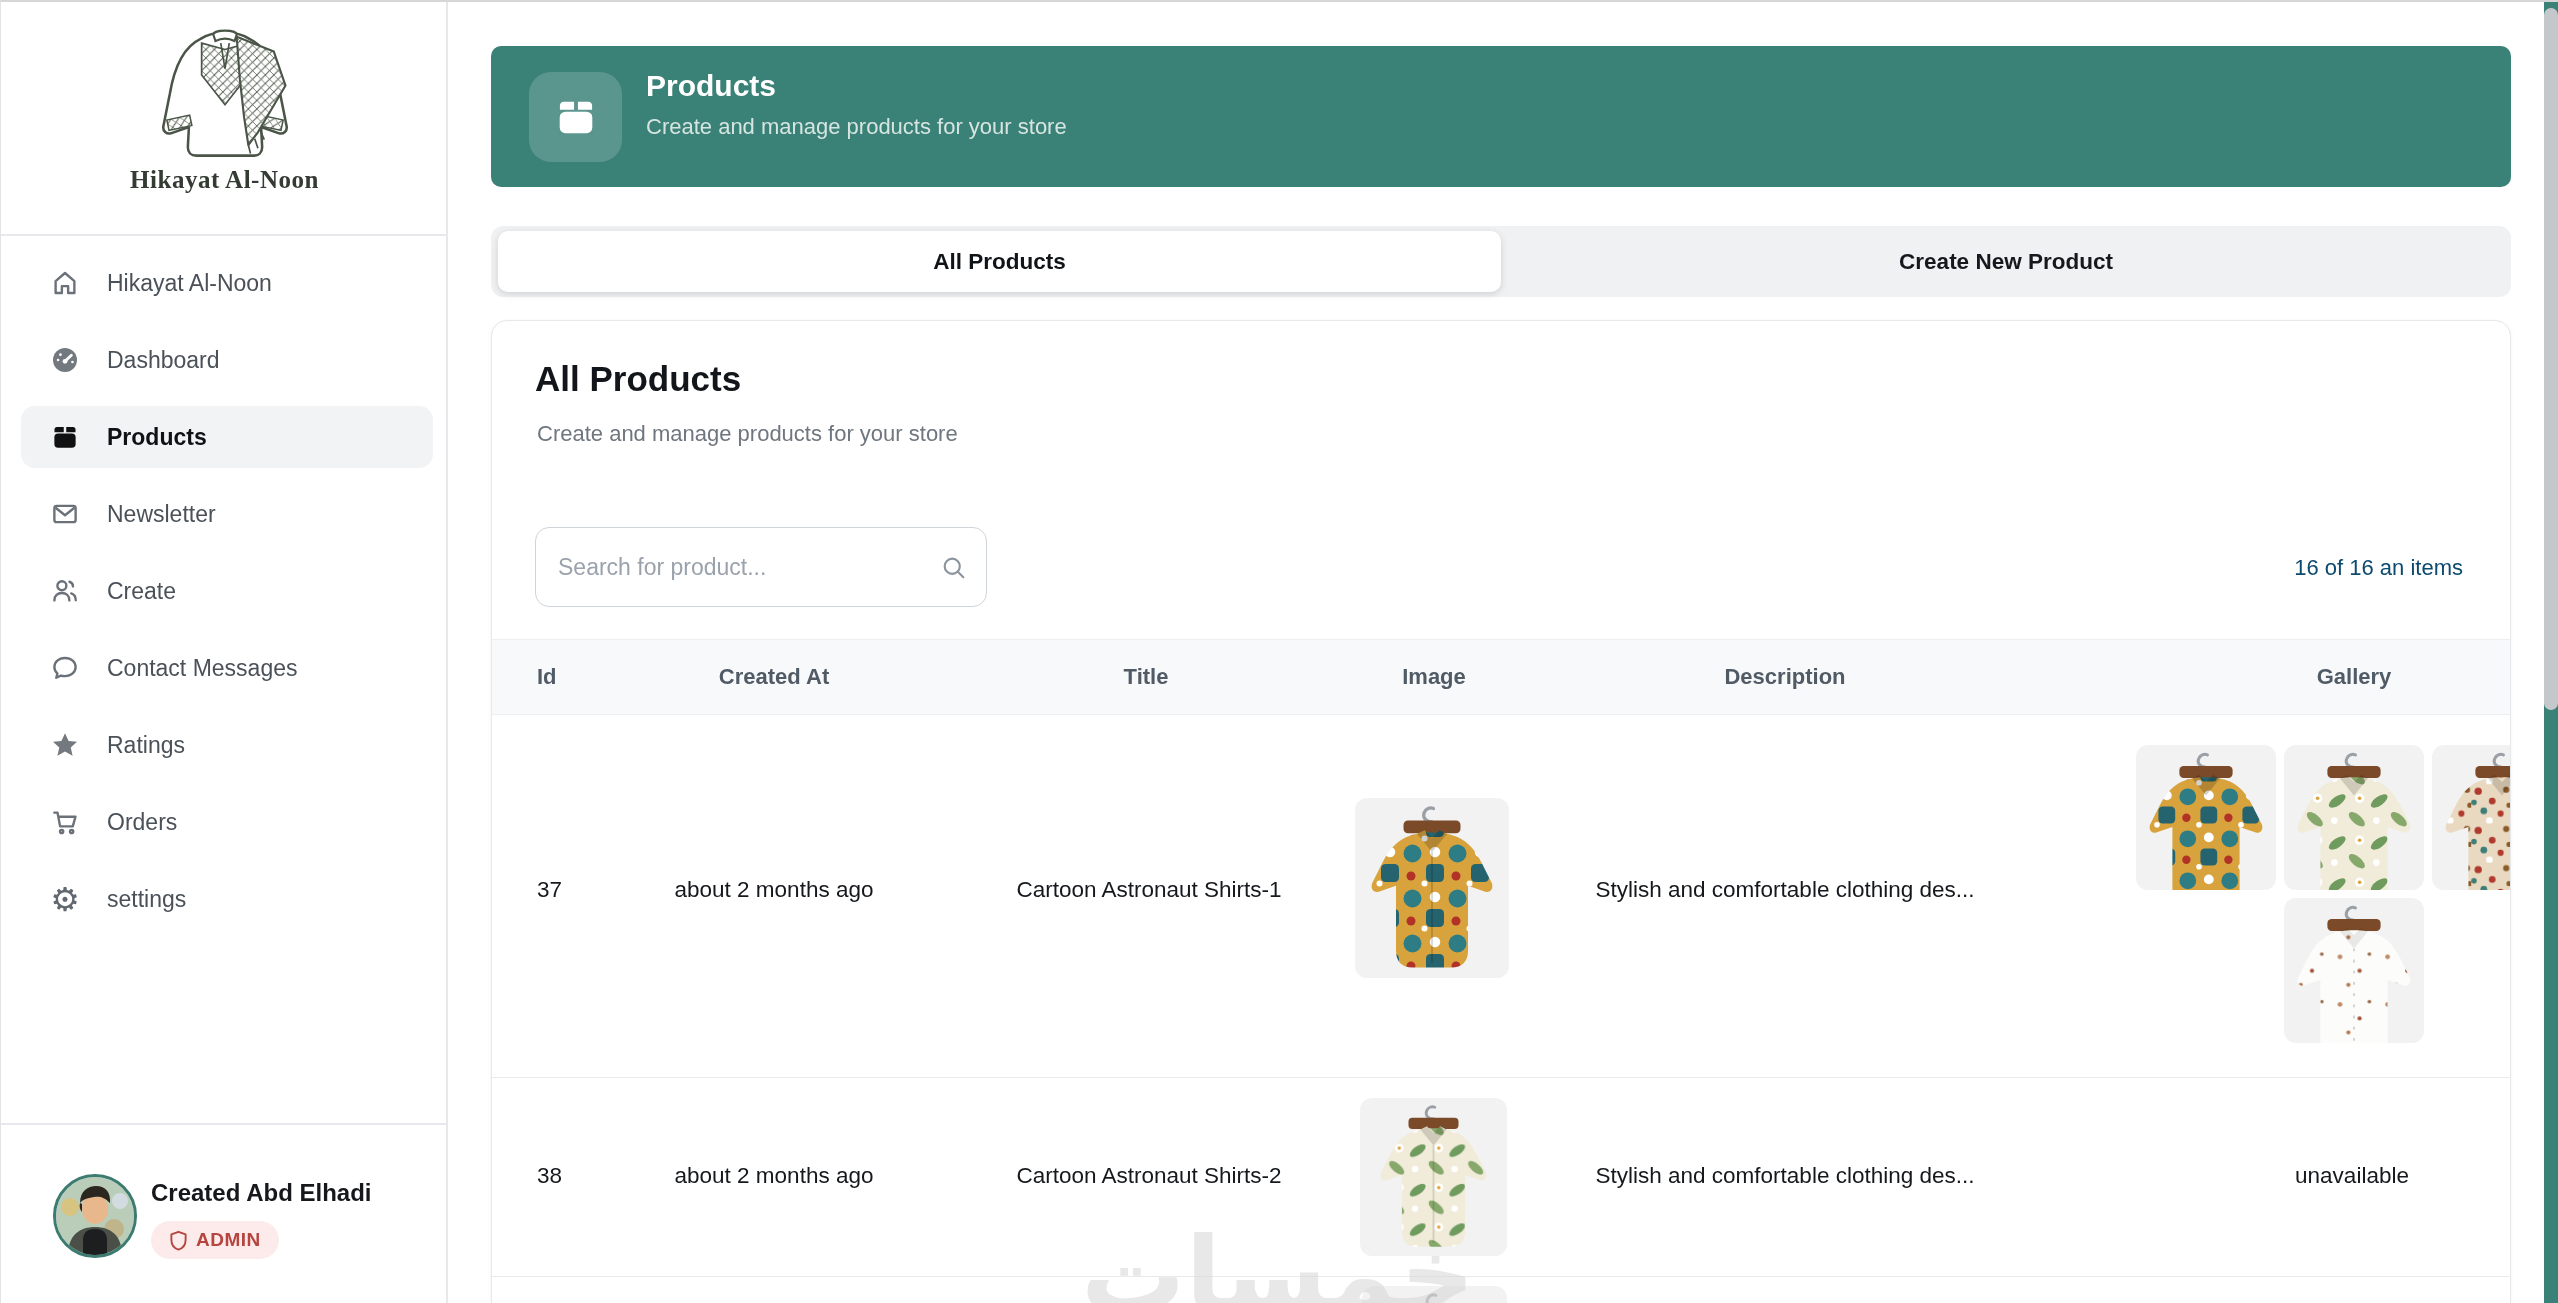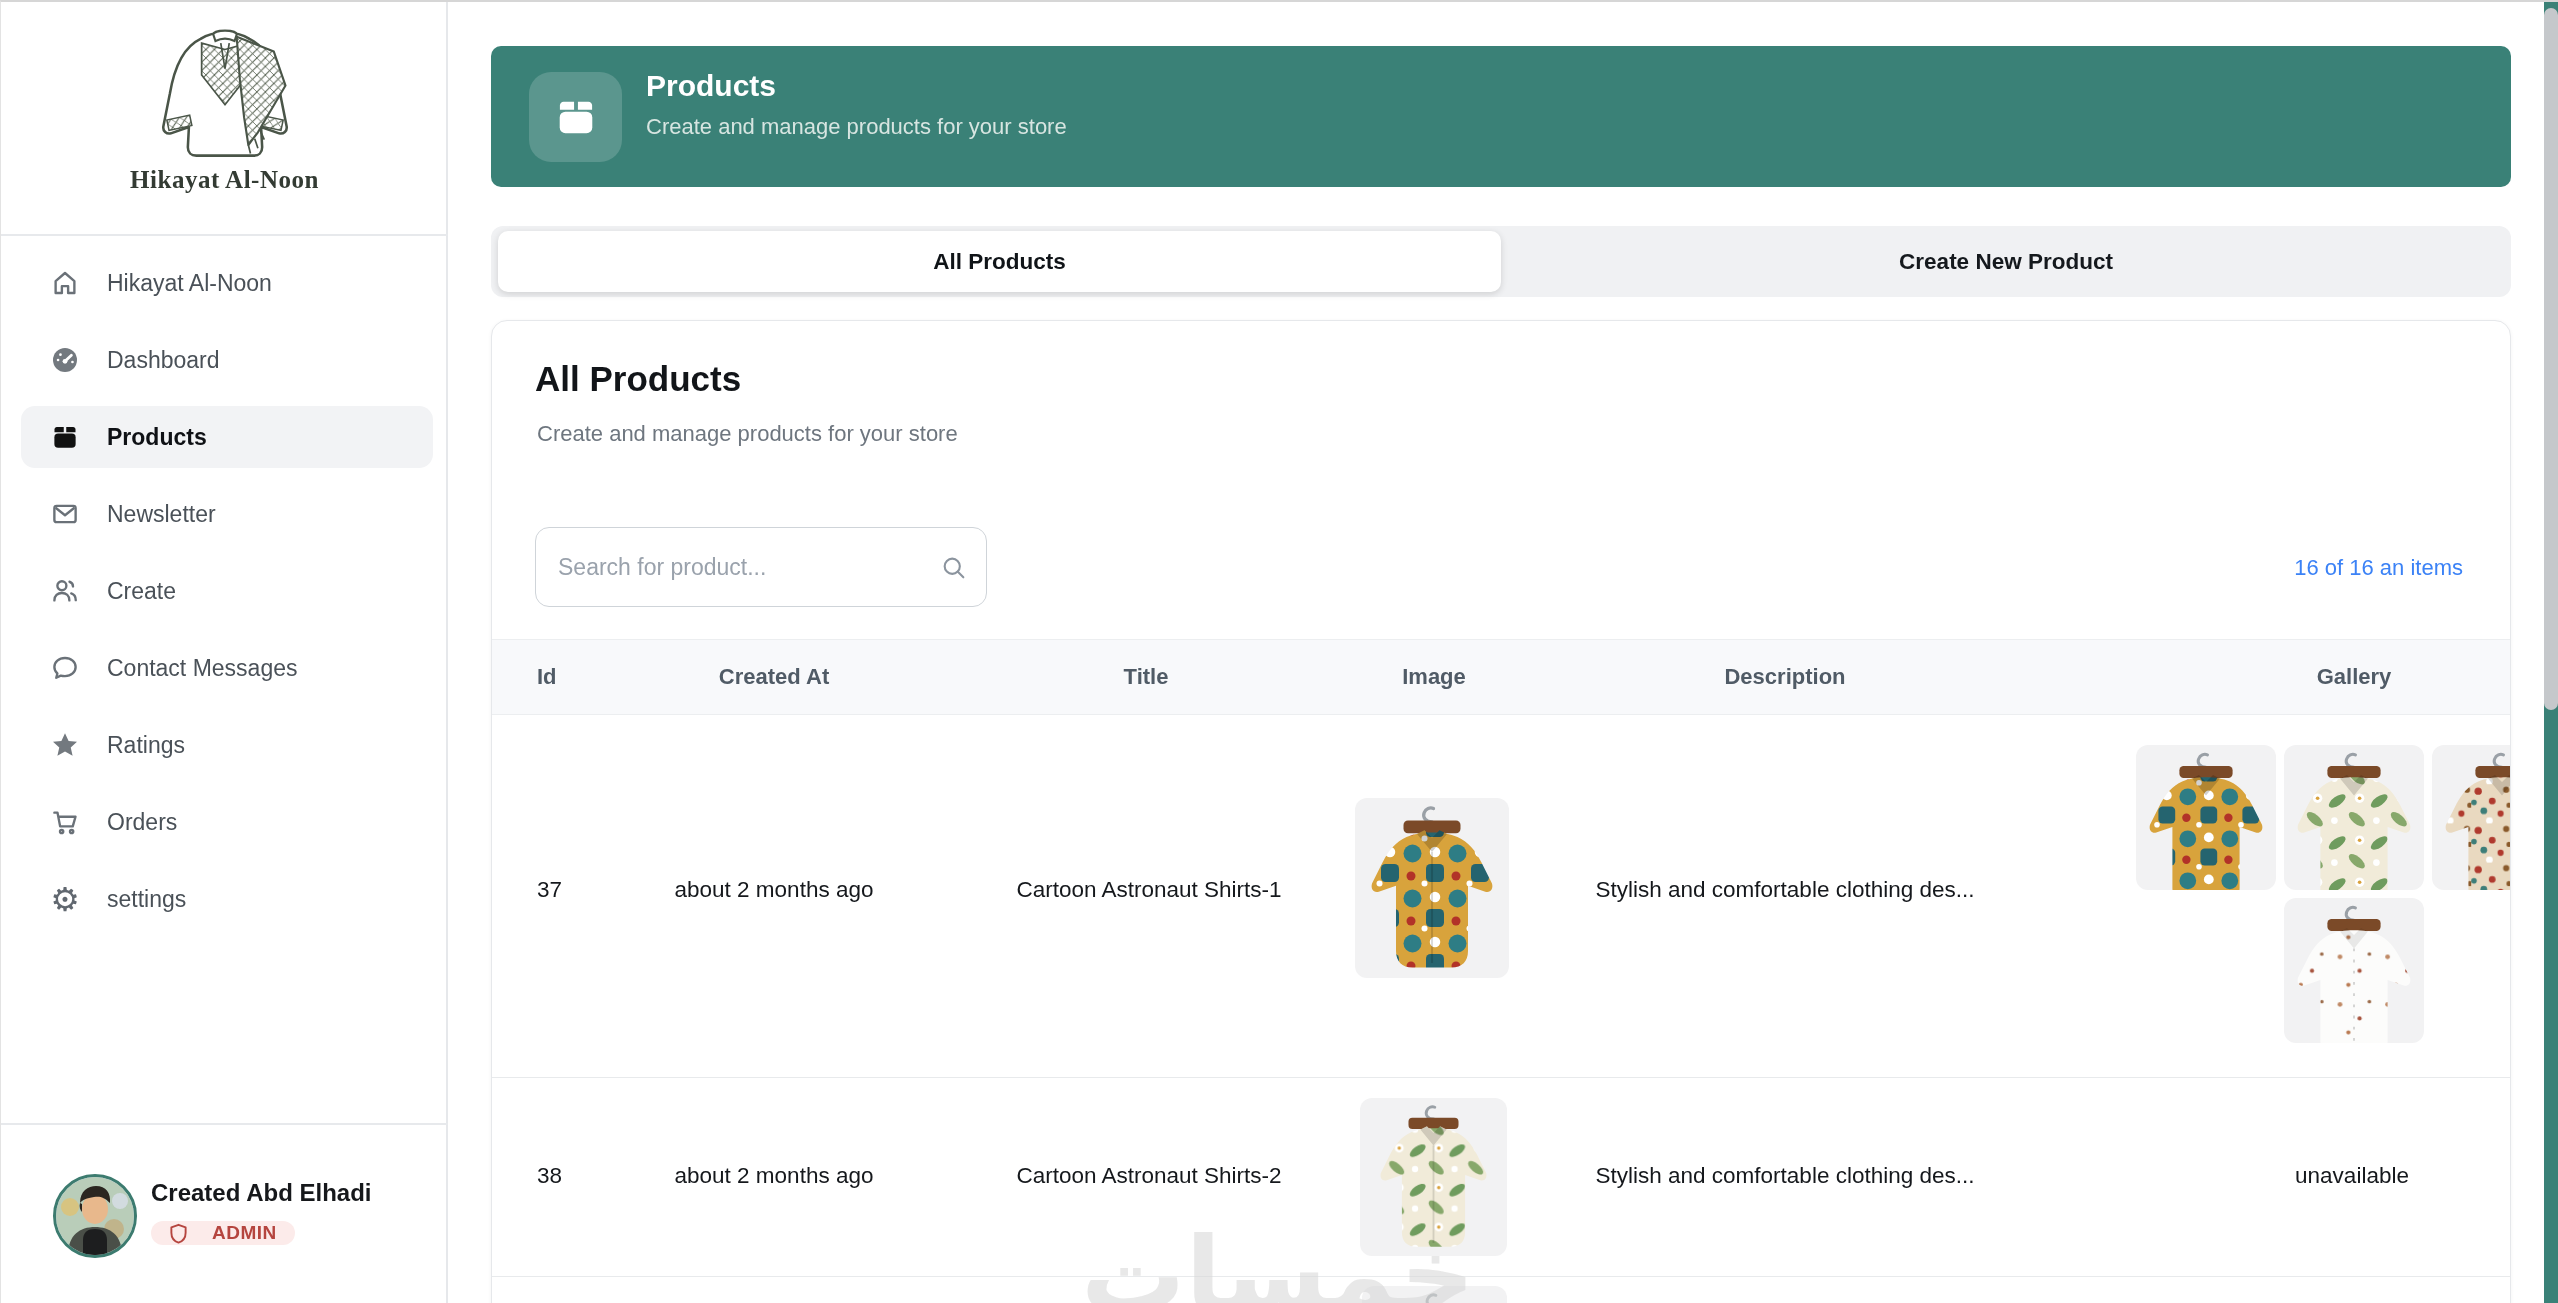--- a/index.html
+++ b/index.html
@@ -23,23 +23,23 @@
     align-items:center; justify-content:center; color:#6a7178; }
   .nav-item.active .nav-icon { color:#111; }
   .nav-label { position:absolute; left:86px; font-size:23px; color:#4a5158; font-weight:500; }
   .nav-item.active .nav-label { color:#0f1115; font-weight:600; }
   .gear-glyph { font-size:33px; line-height:1; color:#616870; }
 
   .user-card { position:absolute; left:0; top:1121px; width:447px; height:182px; }
   .avatar { position:absolute; left:52px; top:51px; width:84px; height:84px; border-radius:50%;
     border:3px solid #3c7b6f; overflow:hidden; background:#bcd3e2; }
   .user-name { position:absolute; left:150px; top:56px; font-size:24px; font-weight:600; color:#16181b; }
-  .role-badge { position:absolute; left:150px; top:98px; height:24px; padding:0 18px;
+  .role-badge { position:absolute; left:150px; top:98px; height:38px; padding:0 18px;
     border-radius:19px; background:#fcebea; color:#b5453f; display:inline-flex; align-items:center;
-    gap:24px; font-size:19px; font-weight:600; letter-spacing:.5px; }
+    gap:8px; font-size:19px; font-weight:600; letter-spacing:.5px; }
 
   
   .banner { position:absolute; left:490px; top:44px; width:2020px; height:141px;
     border-radius:10px; background:#3a8177; }
   .banner-icon-box { position:absolute; left:38px; top:26px; width:93px; height:90px;
     border-radius:22px; background:rgba(255,255,255,.17); display:flex; align-items:center; justify-content:center; }
   .banner-title { position:absolute; left:155px; top:23px; font-size:30px; font-weight:700; color:#fff; }
   .banner-sub { position:absolute; left:155px; top:68px; font-size:22px; color:#d7e5e1; }
 
   
@@ -58,21 +58,21 @@
     box-shadow:0 1px 4px rgba(0,0,0,.05); overflow:hidden; }
   .card h1 { position:absolute; left:43px; top:38px; font-size:35px; font-weight:700; color:#121519; }
   .card .subhead { position:absolute; left:45px; top:100px; font-size:22px; color:#6e767f; }
   .search-box { position:absolute; left:43px; top:206px; width:452px; height:80px;
     border:1.5px solid #cfd4d9; border-radius:14px; background:#fff; }
   .search-box input { position:absolute; left:22px; top:0; width:360px; height:100%; border:none;
     outline:none; font-size:23px; color:#333; background:transparent;
     font-family:"Liberation Sans","DejaVu Sans",sans-serif; }
   .search-box input::placeholder { color:#9aa2ac; }
   .search-ico { position:absolute; right:18px; top:26px; }
-  .items-count { position:absolute; right:47px; top:234px; font-size:22px; color:#3b82f6; }
+  .items-count { position:absolute; right:47px; top:234px; font-size:22px; color:#0c4a6e; }
 
   .thead { position:absolute; left:0; top:318px; width:2020px; height:76px; background:#f8f9fb;
     border-top:1px solid #eceef0; border-bottom:1px solid #eceef0; }
   .th { position:absolute; top:24px; font-size:22px; font-weight:600; color:#505b66;
     transform:translateX(-50%); white-space:nowrap; }
   .th.left { transform:none; }
   .cell { position:absolute; font-size:22.5px; color:#15181c; transform:translateX(-50%); white-space:nowrap; }
   .cell.left { transform:none; }
   .rowline { position:absolute; left:0; width:2020px; height:1px; background:#e8eaec; }
 

